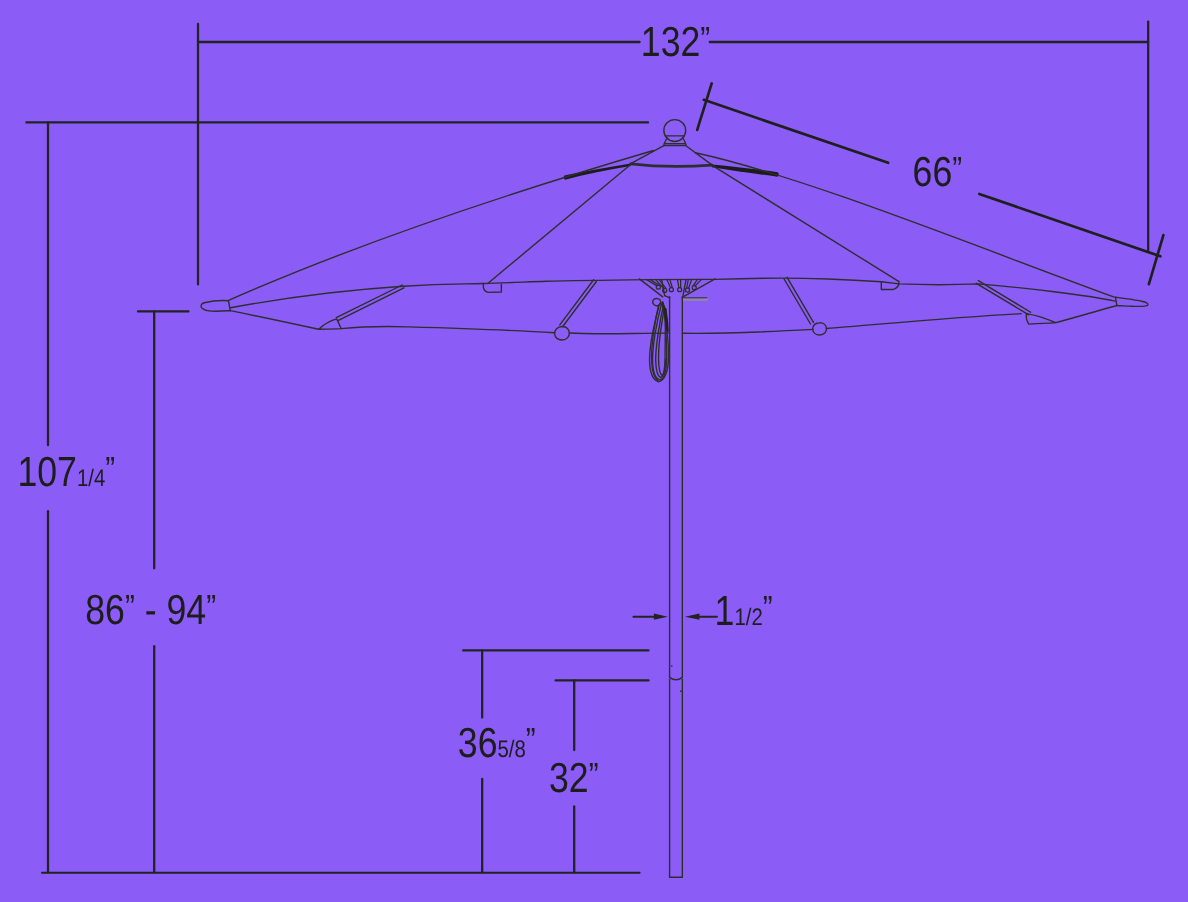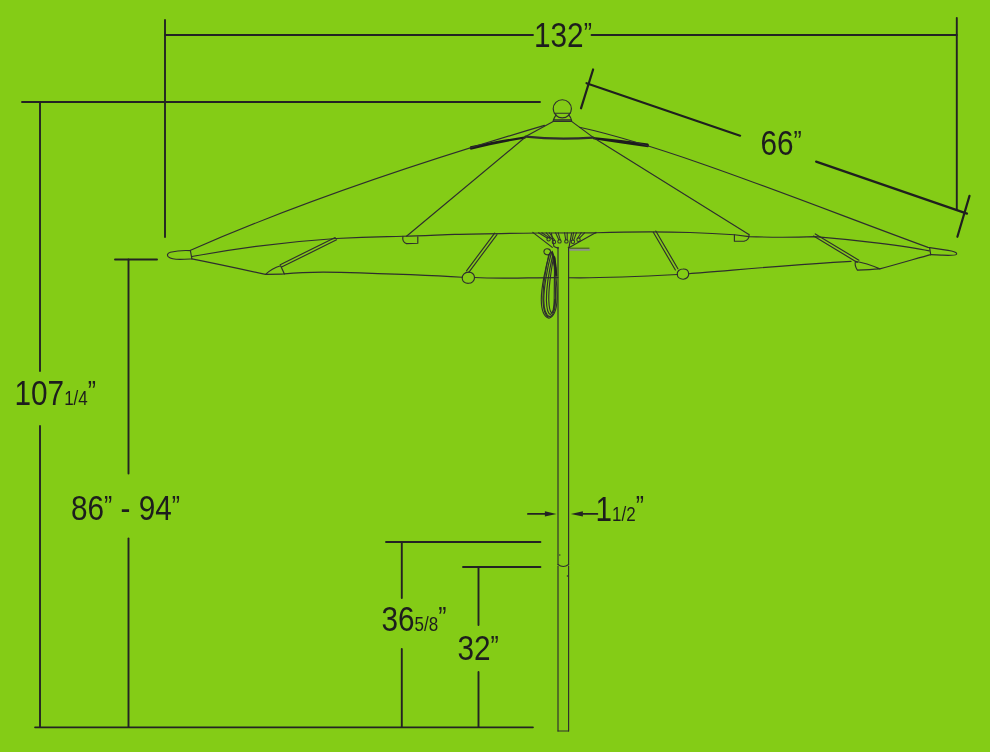--- a/index.html
+++ b/index.html
@@ -1,16 +1,16 @@
 <!DOCTYPE html>
 <html><head>
 <meta charset="utf-8">
 <style>
   html,body{margin:0;padding:0;background:#ffffff;}
-  .page{width:990px;height:752px;position:relative;overflow:hidden;background:#84cc16;}
+  .page{width:990px;height:752px;position:relative;overflow:hidden;background:#8b5cf6;}
   text{font-family:"Liberation Sans",sans-serif;fill:#1d1d1d;}
 </style>
 </head>
 <body>
 
 <div class="page">
 <svg width="990" height="752" viewBox="0 0 990 752">
 <g fill="none" stroke-linecap="round" stroke-linejoin="round">
 
 <g stroke="#232323" stroke-width="1.9">

